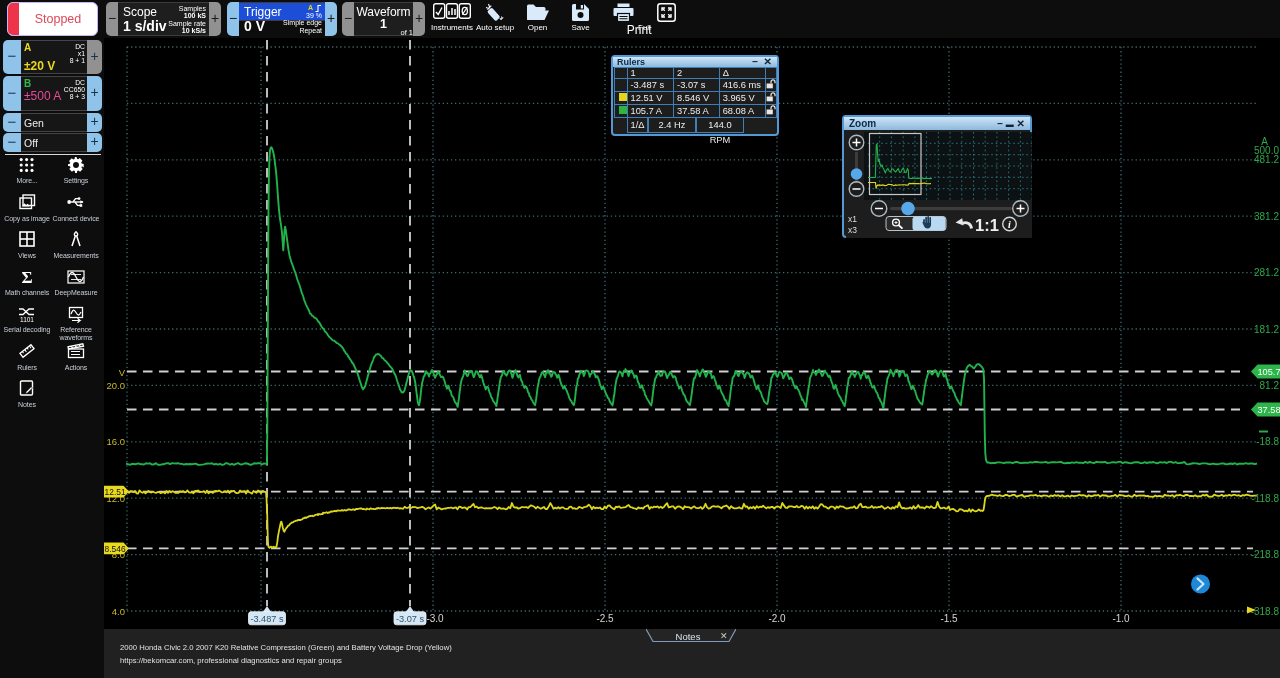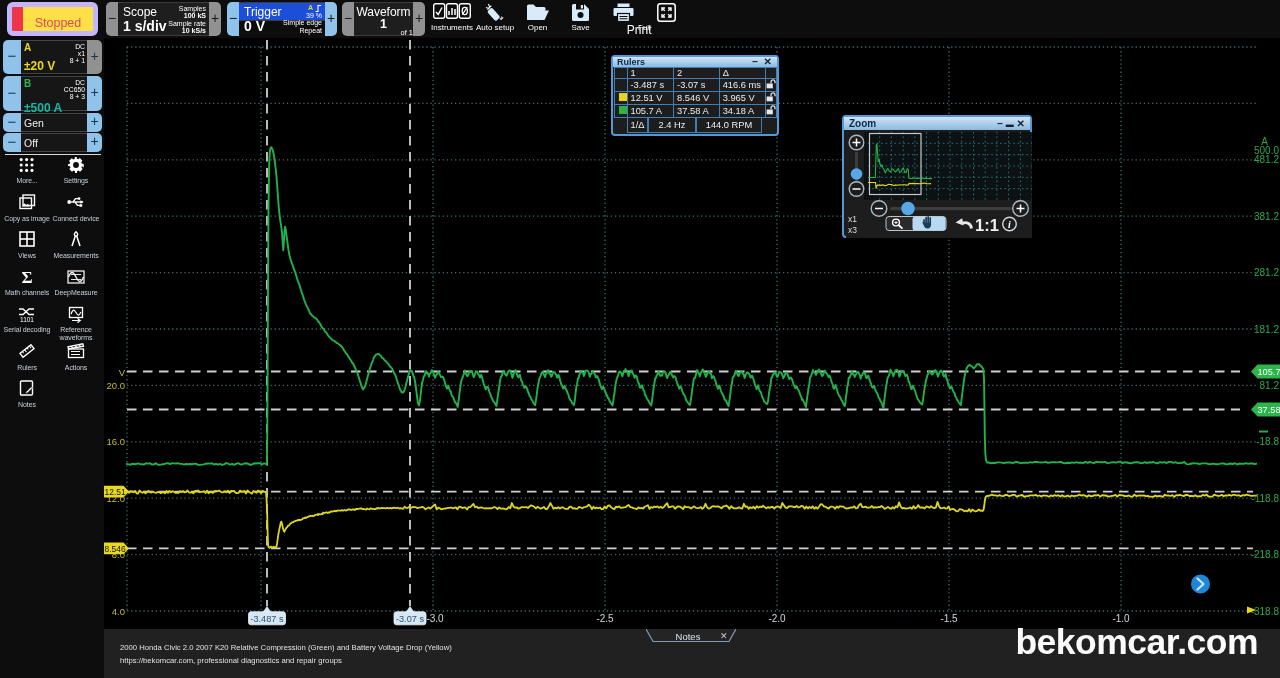--- a/index.html
+++ b/index.html
@@ -155,39 +155,39 @@
       </svg></div>
     <div style="position:absolute;left:595.5px;top:23px;width:56px;text-align:right;font-size:12px;color:#fff;white-space:nowrap">Print</div>
     <div style="position:absolute;left:656.5px;top:3px;width:19px;height:20px"><svg width="19" height="19" viewBox="0 0 19 19">
         <rect x="0.8" y="0.8" width="17.4" height="17.4" rx="2.5" fill="none" stroke="#fff" stroke-width="1.5"></rect>
         <path d="M5 8 V5 h3 M11 5 h3 v3 M14 11 v3 h-3 M8 14 H5 v-3" stroke="#fff" stroke-width="1.4" fill="none"></path>
         <path d="M5.2 5.2 l2.6 2.6 M13.8 5.2 l-2.6 2.6 M13.8 13.8 l-2.6-2.6 M5.2 13.8 l2.6-2.6" stroke="#fff" stroke-width="1.3"></path>
       </svg></div>
     <div style="position:absolute;left:638px;top:23px;width:56px;text-align:left;font-size:8px;color:#fff;white-space:nowrap">Full</div>
 </div>
 <div style="position:absolute;left:0;top:0;width:104px;height:678px;background:#0d0d0d">
-<div style="position:absolute;left:7px;top:2px;width:91px;height:34px;border:5px solid #c4b5fd;border-radius:6px;background:#fde047;overflow:hidden">
+<div style="position:absolute;left:7px;top:2px;width:91px;height:34px;border:1px solid #c4b5fd;border-radius:6px;background:#ffffff;overflow:hidden">
  <div style="position:absolute;left:0;top:0;width:11px;height:34px;background:#ee3448"></div>
  <div style="position:absolute;left:11px;top:0;right:0;text-align:center;line-height:32px;font-size:12.5px;color:#e04858">Stopped</div>
 </div>
 <div style="position:absolute;left:3px;top:40px;width:99px;height:34px">
  <div style="position:absolute;left:0;top:0;width:18px;height:34px;background:#8fc3ea;border-radius:5px 0 0 5px;color:#16354f;font-size:15px;text-align:center;line-height:32px">−</div>
  <div style="position:absolute;left:18px;top:0;width:66px;height:34px;background:#161616;border:1px solid #444;border-left:none;border-right:none">
         <div style="position:absolute;left:3px;top:1px;color:#e8d820;font-weight:bold;font-size:10px">A</div>
         <div style="position:absolute;right:2px;top:2px;text-align:right;font-size:6.8px;line-height:7.2px;color:#fff">DC<br>x1<br>8 + 1</div>
         <div style="position:absolute;left:3px;top:18px;color:#e8d820;font-weight:bold;font-size:12px">±20 V</div>
       </div>
  <div style="position:absolute;right:0;top:0;width:15px;height:34px;background:#919191;border-radius:0 5px 5px 0;color:#16354f;font-size:14px;text-align:center;line-height:32px">+</div>
 </div>
     <div style="position:absolute;left:3px;top:76px;width:99px;height:35px">
  <div style="position:absolute;left:0;top:0;width:18px;height:35px;background:#8fc3ea;border-radius:5px 0 0 5px;color:#16354f;font-size:15px;text-align:center;line-height:33px">−</div>
  <div style="position:absolute;left:18px;top:0;width:66px;height:35px;background:#161616;border:1px solid #444;border-left:none;border-right:none">
         <div style="position:absolute;left:3px;top:1px;color:#30b848;font-weight:bold;font-size:10px">B</div>
         <div style="position:absolute;right:2px;top:2px;text-align:right;font-size:6.8px;line-height:7.2px;color:#fff">DC<br>CC650<br>8 + 3</div>
-        <div style="position:absolute;left:3px;top:24px;color:#14b8a6;font-weight:bold;font-size:12px">±500 A</div>
+        <div style="position:absolute;left:3px;top:12px;color:#ec4899;font-weight:normal;font-size:12px">±500 A</div>
       </div>
  <div style="position:absolute;right:0;top:0;width:15px;height:35px;background:#8fc3ea;border-radius:0 5px 5px 0;color:#16354f;font-size:14px;text-align:center;line-height:33px">+</div>
 </div>
     <div style="position:absolute;left:3px;top:113px;width:99px;height:19px">
  <div style="position:absolute;left:0;top:0;width:18px;height:19px;background:#8fc3ea;border-radius:5px 0 0 5px;color:#16354f;font-size:15px;text-align:center;line-height:17px">−</div>
  <div style="position:absolute;left:18px;top:0;width:66px;height:19px;background:#161616;border:1px solid #444;border-left:none;border-right:none">
         <div style="position:absolute;left:3px;top:3px;color:#eee;font-size:10.5px">Gen</div>
       </div>
  <div style="position:absolute;right:0;top:0;width:15px;height:19px;background:#8fc3ea;border-radius:0 5px 5px 0;color:#16354f;font-size:14px;text-align:center;line-height:17px">+</div>
 </div>
@@ -286,21 +286,20 @@
     <div class="sblbl" style="left:-8px;top:400.5px;width:70px">Notes</div>
 </div>
 <div style="position:absolute;left:104px;top:629px;width:1176px;height:49px;background:#212121">
  <svg width="90" height="14" viewBox="0 0 90 14" style="position:absolute;left:542px;top:0">
   <path d="M0 0 L7 12.5 H83 L90 0" fill="#242424" stroke="#7f9cb8" stroke-width="1.2"></path>
  </svg>
  <div style="position:absolute;left:554px;top:2px;width:60px;text-align:center;font-size:9.5px;color:#dde4ea">Notes</div>
  <div style="position:absolute;left:616px;top:2px;font-size:9px;color:#ccc">✕</div>
  <div style="position:absolute;left:16px;top:14px;font-size:7.7px;color:#e2e2e2">2000 Honda Civic 2.0 2007 K20 Relative Compression (Green) and Battery Voltage Drop (Yellow)</div>
  <div style="position:absolute;left:16px;top:27px;font-size:7.7px;color:#e2e2e2">https://bekomcar.com, professional diagnostics and repair groups</div>
- <div style="position:absolute;right:22px;top:-7px;font-size:35.5px;font-weight:bold;color:#fbfbfb;letter-spacing:-0.5px">bekomcar.com</div>
 </div>
 <div class="win" style="left:611px;top:55px;width:168px;height:81px">
  <div class="wtitle" style="height:10px;line-height:10px"><span style="padding-left:4px">Rulers</span>
   <span class="wbtns" style="font-size:10px">−&nbsp;&nbsp;✕</span></div>
  <table class="rt">
       <tbody>
         <tr class="hd">
           <td style="width:11px"></td>
           <td style="width:48px">1</td>
           <td style="width:47px">2</td>
@@ -324,32 +323,32 @@
           <td>3.965 V</td>
           <td class="lk"><svg width="10" height="10" viewBox="0 0 10 10">
               <rect x="0.6" y="4.5" width="6.2" height="4.8" fill="#e8e8e8"></rect>
               <path d="M5 4.2 V2.9 a2 2 0 0 1 4 0 V4.2" stroke="#e8e8e8" stroke-width="1.2" fill="none"></path>
             </svg></td>
         </tr>
  <tr>
           <td><span class="sw" style="background:#30b440"></span></td>
           <td>105.7 A</td>
           <td>37.58 A</td>
-          <td>34.18 A</td>
+          <td>68.08 A</td>
           <td class="lk"><svg width="10" height="10" viewBox="0 0 10 10">
               <rect x="0.6" y="4.5" width="6.2" height="4.8" fill="#e8e8e8"></rect>
               <path d="M5 4.2 V2.9 a2 2 0 0 1 4 0 V4.2" stroke="#e8e8e8" stroke-width="1.2" fill="none"></path>
             </svg></td>
         </tr>
  </tbody>
     </table>
  <div style="position:absolute;left:14px;top:60px;height:16px;display:flex">
   <div class="fcell" style="width:21px">1/Δ</div>
       <div class="fcell" style="width:48px">2.4 Hz</div>
-      <div class="fcell" style="width:66px">144.0 RPM</div>
+      <div class="fcell" style="width:48px">144.0 RPM</div>
  </div>
 </div>
 <div class="win" style="left:842px;top:115px;width:190px;height:123px">
  <div class="wtitle" style="height:13px;line-height:13px"><span style="padding-left:5px;font-size:10px">Zoom</span>
   <span class="wbtns" style="font-size:10px">−&nbsp;<span style="font-size:8px">▬</span>&nbsp;✕</span></div>
  <svg width="186" height="106" viewBox="844 130 186 106" style="position:absolute;left:2px;top:15px" font-family="'Liberation Sans',sans-serif">
   <rect x="844" y="130" width="186" height="106" fill="#1d1d1d"></rect>
   <rect x="862" y="130" width="168" height="68" fill="#0c1114"></rect>
   <line x1="877.7" y1="130" x2="877.7" y2="198" stroke="#2a6f73" stroke-width="1" stroke-dasharray="1.7 2.7"></line>
       <line x1="889.4" y1="130" x2="889.4" y2="198" stroke="#2a6f73" stroke-width="1" stroke-dasharray="1.7 2.7"></line>

